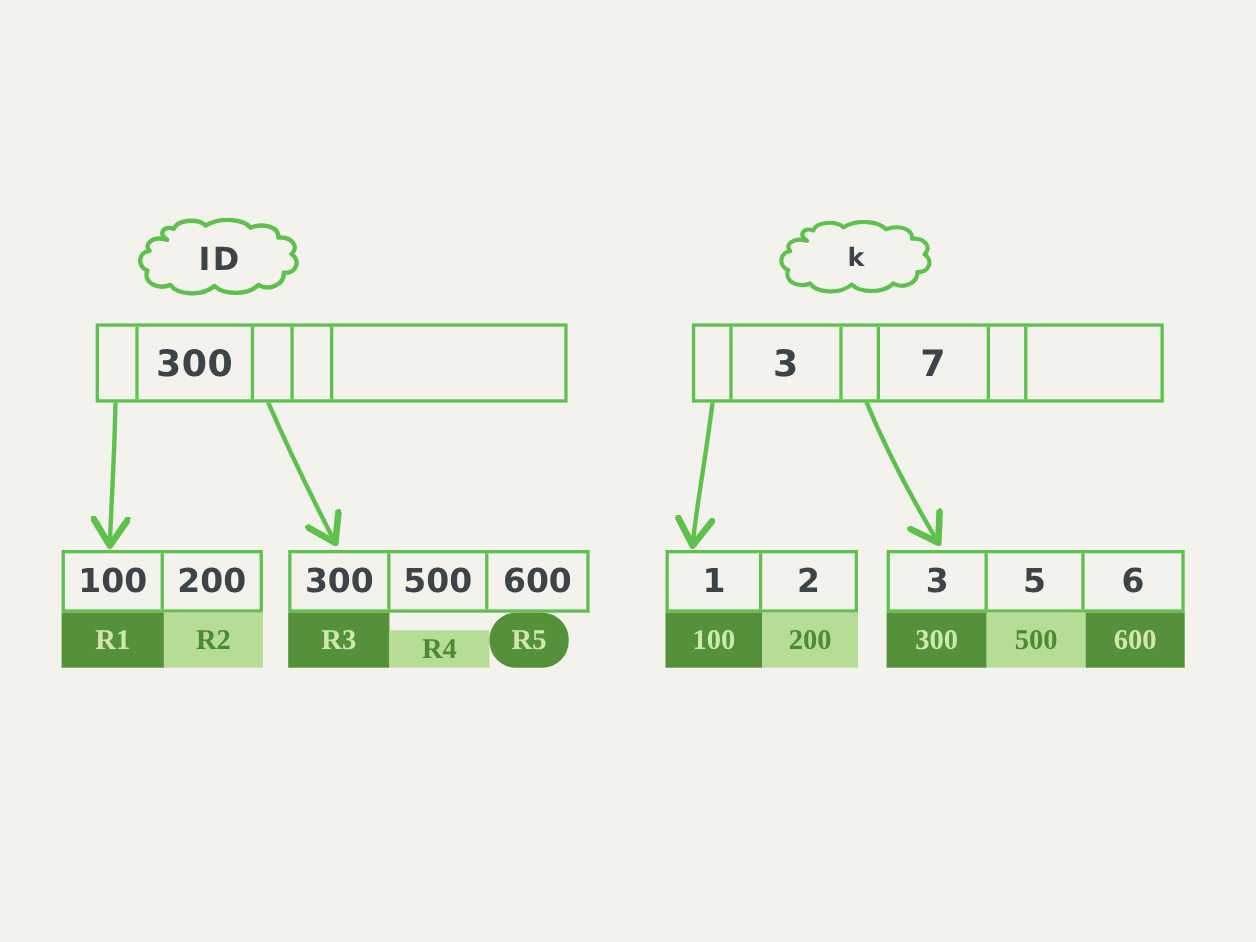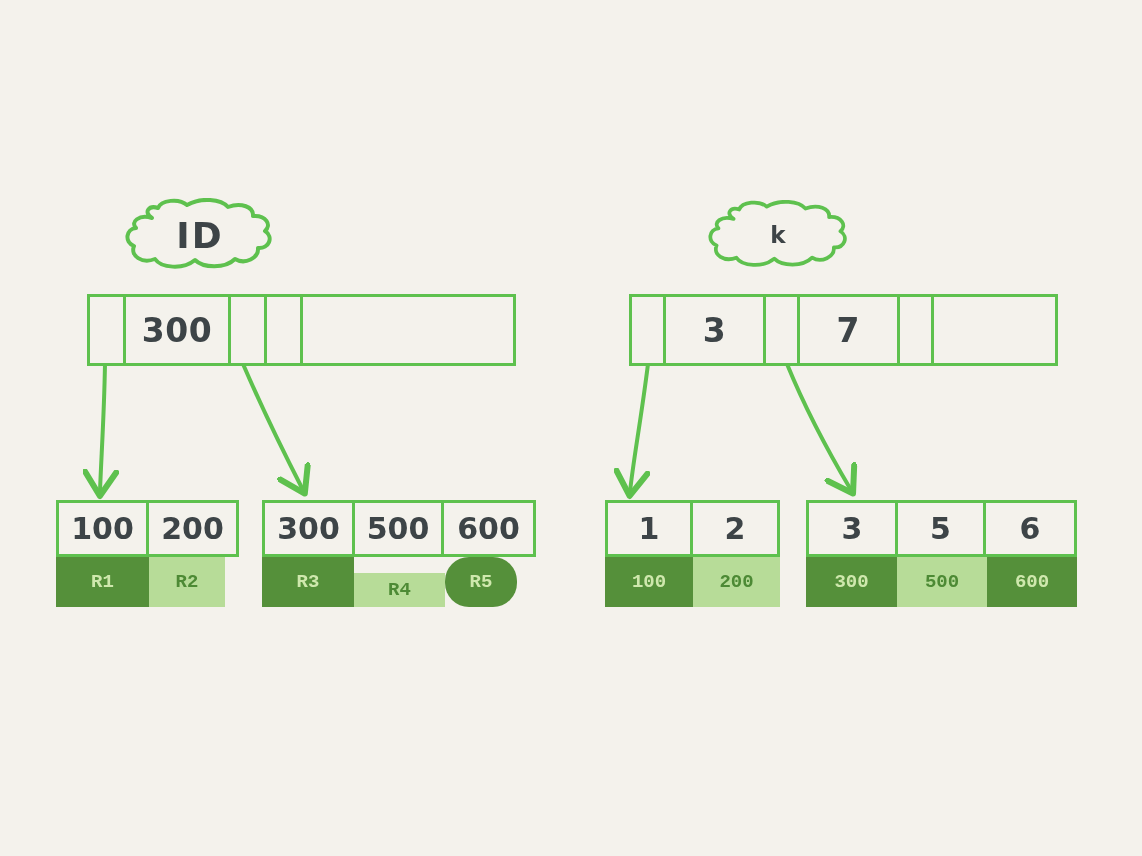--- a/index.html
+++ b/index.html
@@ -90,22 +90,22 @@
   .leaf .vals {
     display: flex;
     height: 50px;
     box-sizing: border-box;
   }
   .leaf .vals .vcell {
     box-sizing: border-box;
     display: flex;
     align-items: center;
     justify-content: center;
-    font-family: Liberation Mono, monospace;
-    font-size: 19px;
+    font-family: Liberation Serif, serif;
+    font-size: 26px;
     font-weight: 600;
   }
   .leaf .vals .vcell.dark {
     background: #55903a;
     color: #cfe8ad;
   }
   .leaf .vals .vcell.light {
     background: #b7dc98;
     color: #4d8a35;
   }
@@ -122,21 +122,21 @@
     width: 100%;
     height: 100%;
     display: flex;
     align-items: center;
     justify-content: center;
     color: #3d4447;
     font-family: "DejaVu Sans", sans-serif;
     font-weight: 600;
     letter-spacing: 2px;
   }
-  .cloud.big .cloud-text { font-size: 36px; }
+  .cloud.big .cloud-text { font-size: 29px; }
   .cloud.small .cloud-text { font-size: 23px; }
 </style>
 </head>
 <body>
 
 <div id="canvas">
 
   <svg class="layer behind" viewBox="0 0 1142 856">
     <defs>
       <marker id="arrowhead" markerWidth="9" markerHeight="9" refX="5.6" refY="4.5" orient="auto" markerUnits="strokeWidth">
@@ -181,21 +181,21 @@
     <div class="cell key wide"></div>
   </div>
 
   <div class="leaf" style="left:56px; top:500px; width:183px;">
     <div class="keys">
       <div class="kcell" style="width:93px;">100</div>
       <div class="kcell" style="width:90px;">200</div>
     </div>
     <div class="vals">
       <div class="vcell dark" style="width:93px;">R1</div>
-      <div class="vcell light" style="width:76px;">R2</div>
+      <div class="vcell light" style="width:90px;">R2</div>
     </div>
   </div>
 
   <div class="leaf" style="left:262px; top:500px; width:274px;">
     <div class="keys">
       <div class="kcell" style="width:92px;">300</div>
       <div class="kcell" style="width:91px;">500</div>
       <div class="kcell" style="width:91px;">600</div>
     </div>
     <div class="vals">

